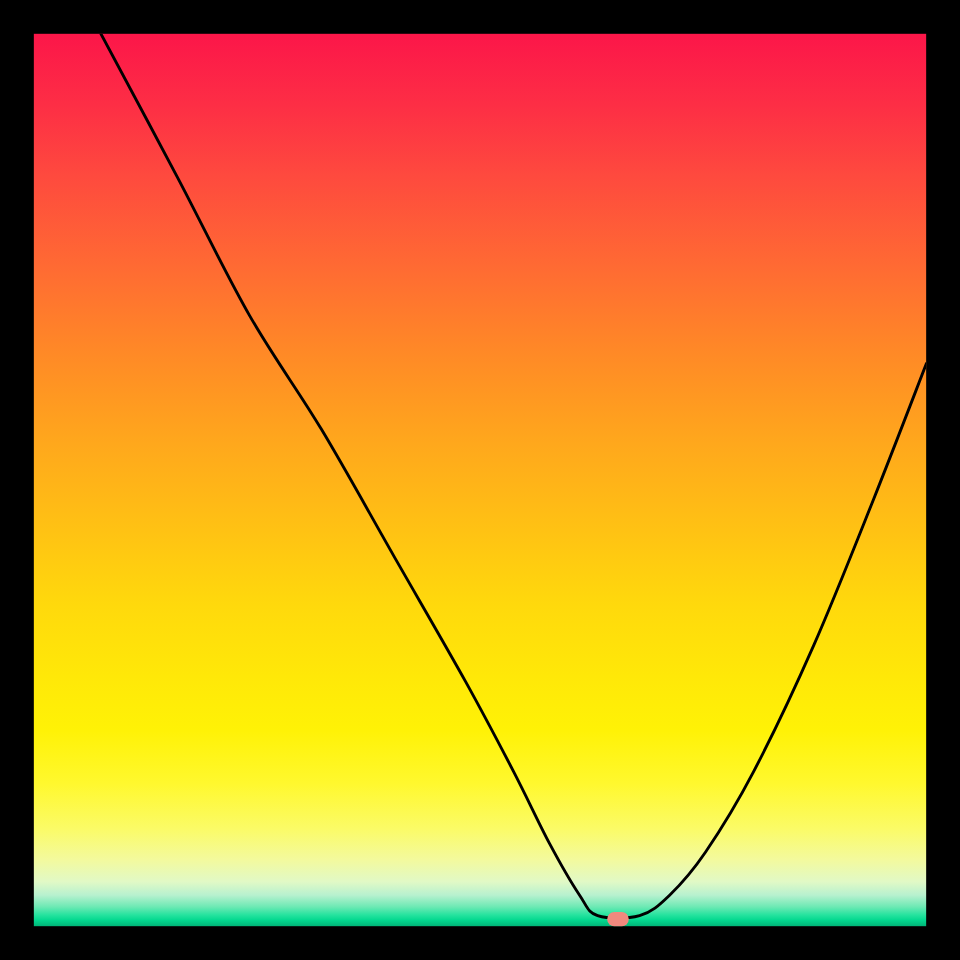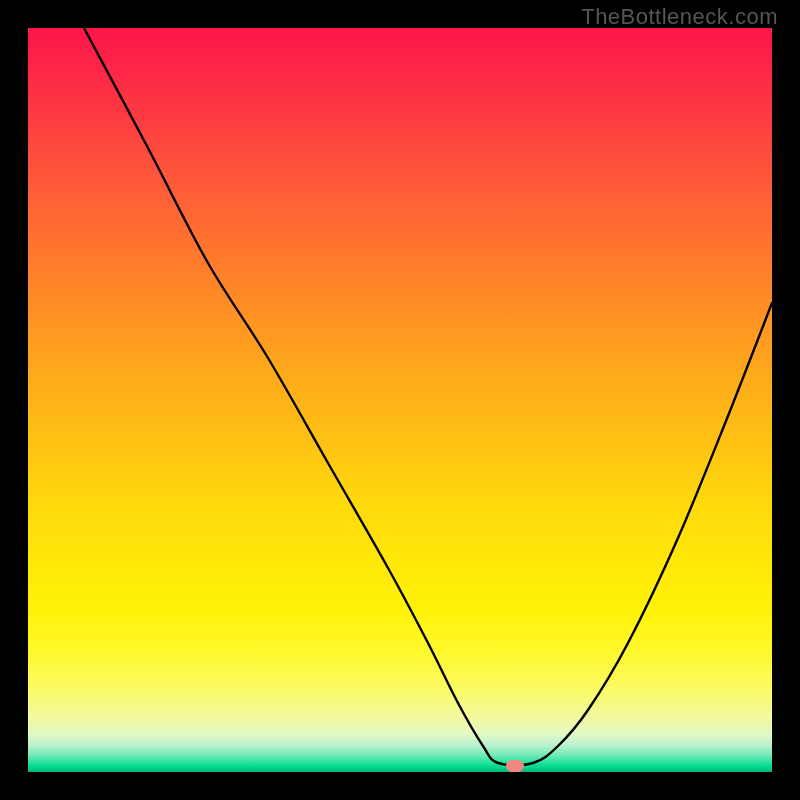--- a/index.html
+++ b/index.html
@@ -65,21 +65,20 @@
     border-radius: 6px;
     background: #f1897e;
     transform: translate(-50%, -50%);
   }
 </style>
 </head>
 <body>
 
 <div class="outer">
 
-  <div class="watermark">TheBottleneck.com</div>
 
   <div class="plot">
     <div class="gradient"></div>
 
     <svg class="curve" viewBox="0 0 744 744" preserveAspectRatio="none">
       <path id="curve-path" fill="none" stroke="#000" stroke-width="2.4" stroke-linecap="round" stroke-linejoin="round" d="M 56 0 C 66.66666666666667 20, 99.33333333333333 80.83333333333334, 120 120 C 140.66666666666666 159.16666666666666, 160 200, 180 235 C 200 270, 220 296.6666666666667, 240 330 C 260 363.3333333333333, 280 400, 300 435 C 320 470, 343.3333333333333 510, 360 540 C 376.6666666666667 570, 388.3333333333333 592.5, 400 615 C 411.6666666666667 637.5, 420.8333333333333 657.8333333333334, 430 675 C 439.1666666666667 692.1666666666666, 448.3333333333333 708, 455 718 C 461.6666666666667 728, 461.6666666666667 732.1666666666666, 470 735 C 478.3333333333333 737.8333333333334, 495 737.8333333333334, 505 735 C 515 732.1666666666666, 520.8333333333334 726.8333333333334, 530 718 C 539.1666666666666 709.1666666666666, 548.3333333333334 699.1666666666666, 560 682 C 571.6666666666666 664.8333333333334, 585 643.6666666666666, 600 615 C 615 586.3333333333334, 633.3333333333334 547.8333333333334, 650 510 C 666.6666666666666 472.1666666666667, 684.3333333333334 427.1666666666667, 700 388 C 715.6666666666666 348.8333333333333, 736.6666666666666 293.8333333333333, 744 275"></path>
     </svg>
 
     <div class="marker" id="marker" style="left: 487px; top: 738px;"></div>
   </div>

